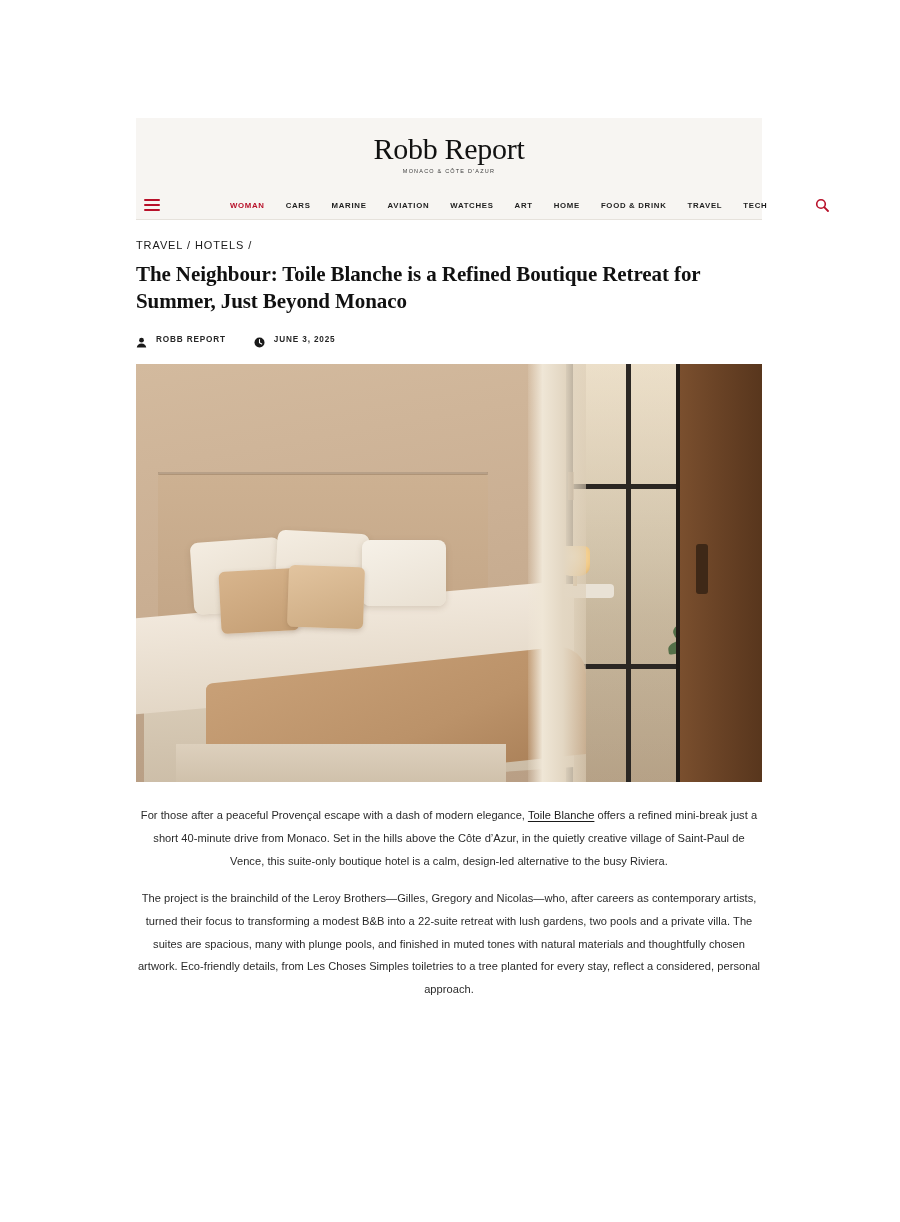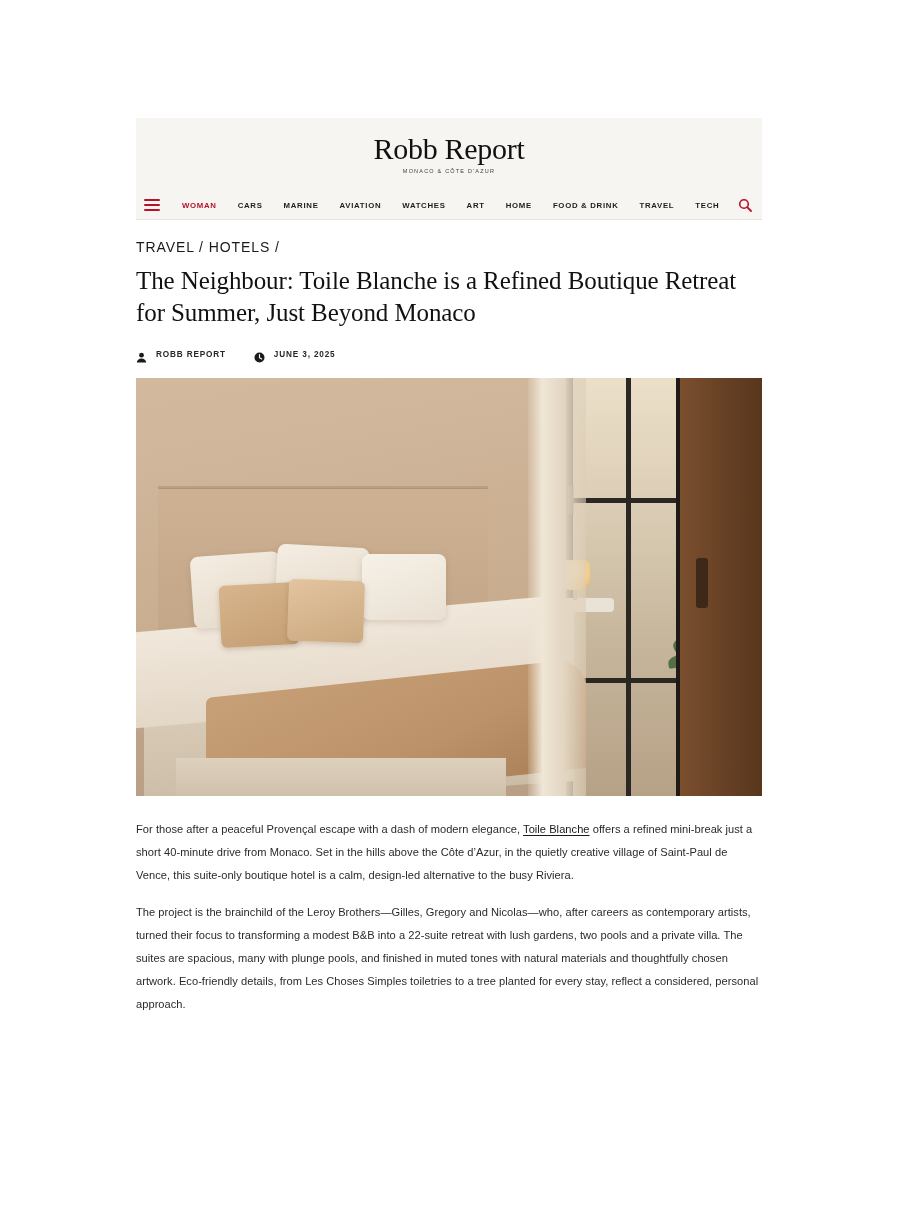--- a/index.html
+++ b/index.html
@@ -58,20 +58,21 @@
   
   .navbar {
     position: absolute;
     left: 0;
     top: 72px;
     width: 626px;
     height: 30px;
     display: flex;
     align-items: center;
     padding: 0 10px 0 8px;
+    gap: 48px;
   }
   .hamburger {
     width: 16px;
     height: 12px;
     display: flex;
     flex-direction: column;
     justify-content: space-between;
     margin-right: 22px;
     cursor: pointer;
   }
@@ -105,37 +106,37 @@
     width: 14px;
     height: 14px;
     position: relative;
     cursor: pointer;
   }
   .search-btn svg { display: block; }
 
   
   .breadcrumb {
     margin-top: 19px;
-    font-size: 14px;
+    font-size: 11px;
     letter-spacing: 0.9px;
     color: #1a1a1a;
     text-transform: uppercase;
   }
   .breadcrumb a {
     color: #1a1a1a;
     text-decoration: none;
     cursor: pointer;
   }
   .breadcrumb .sep { color: #1a1a1a; }
 
   
   h1.headline {
     font-family: "Liberation Serif", serif;
-    font-weight: 400;
-    font-size: 25px;
+    font-weight: 700;
+    font-size: 21px;
     line-height: 1.28;
     color: #111111;
     margin: 10px 0 0 0;
     letter-spacing: -0.1px;
   }
 
   
   .byline {
     margin-top: 18px;
     display: flex;
@@ -303,21 +304,21 @@
     margin-top: 22px;
     font-family: "Liberation Serif", serif;
     font-size: 18.4px;
     line-height: 1.38;
     font-weight: 700;
     color: #141414;
     letter-spacing: -0.1px;
   }
 
   
-  .body-copy { margin-top: 22px; }
+  .body-copy { margin-top: 22px; text-align: center; }
   .body-copy p {
     font-size: 11.1px;
     line-height: 2.07;
     color: #2a2a2a;
     margin: 0 0 14px 0;
     letter-spacing: 0.04px;
   }
   .body-copy a {
     color: #1a1a1a;
     text-decoration: underline;

